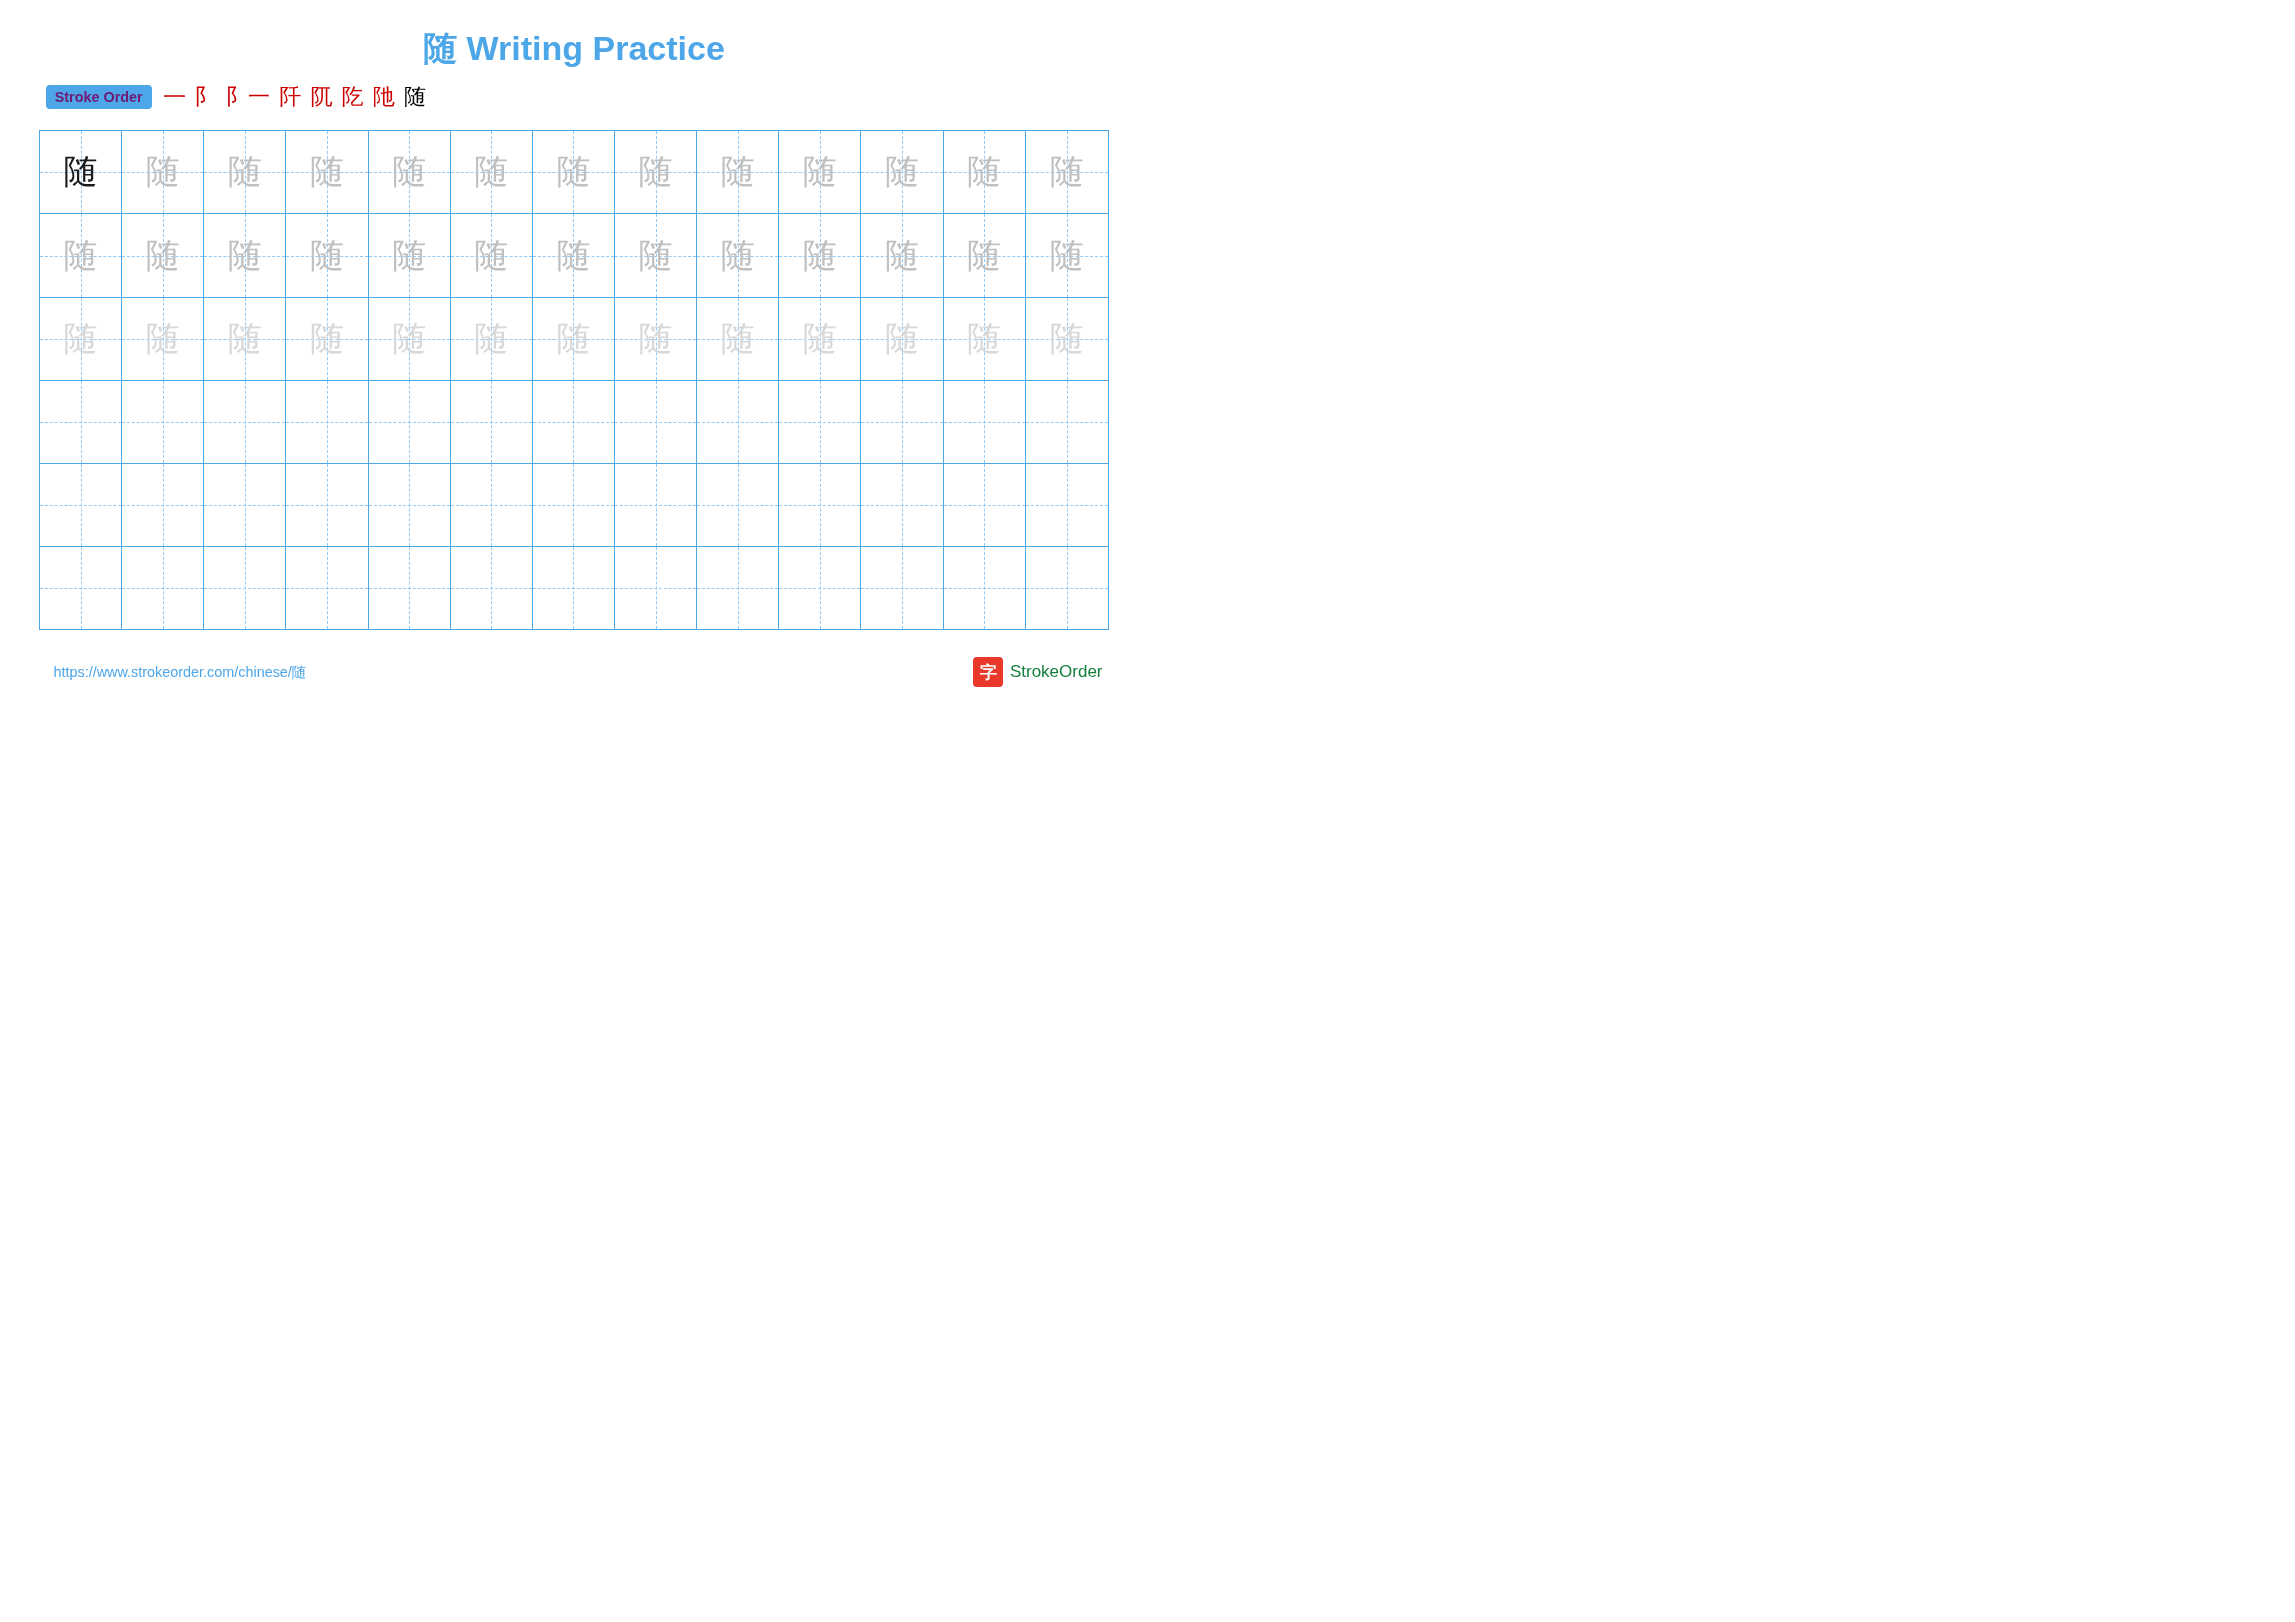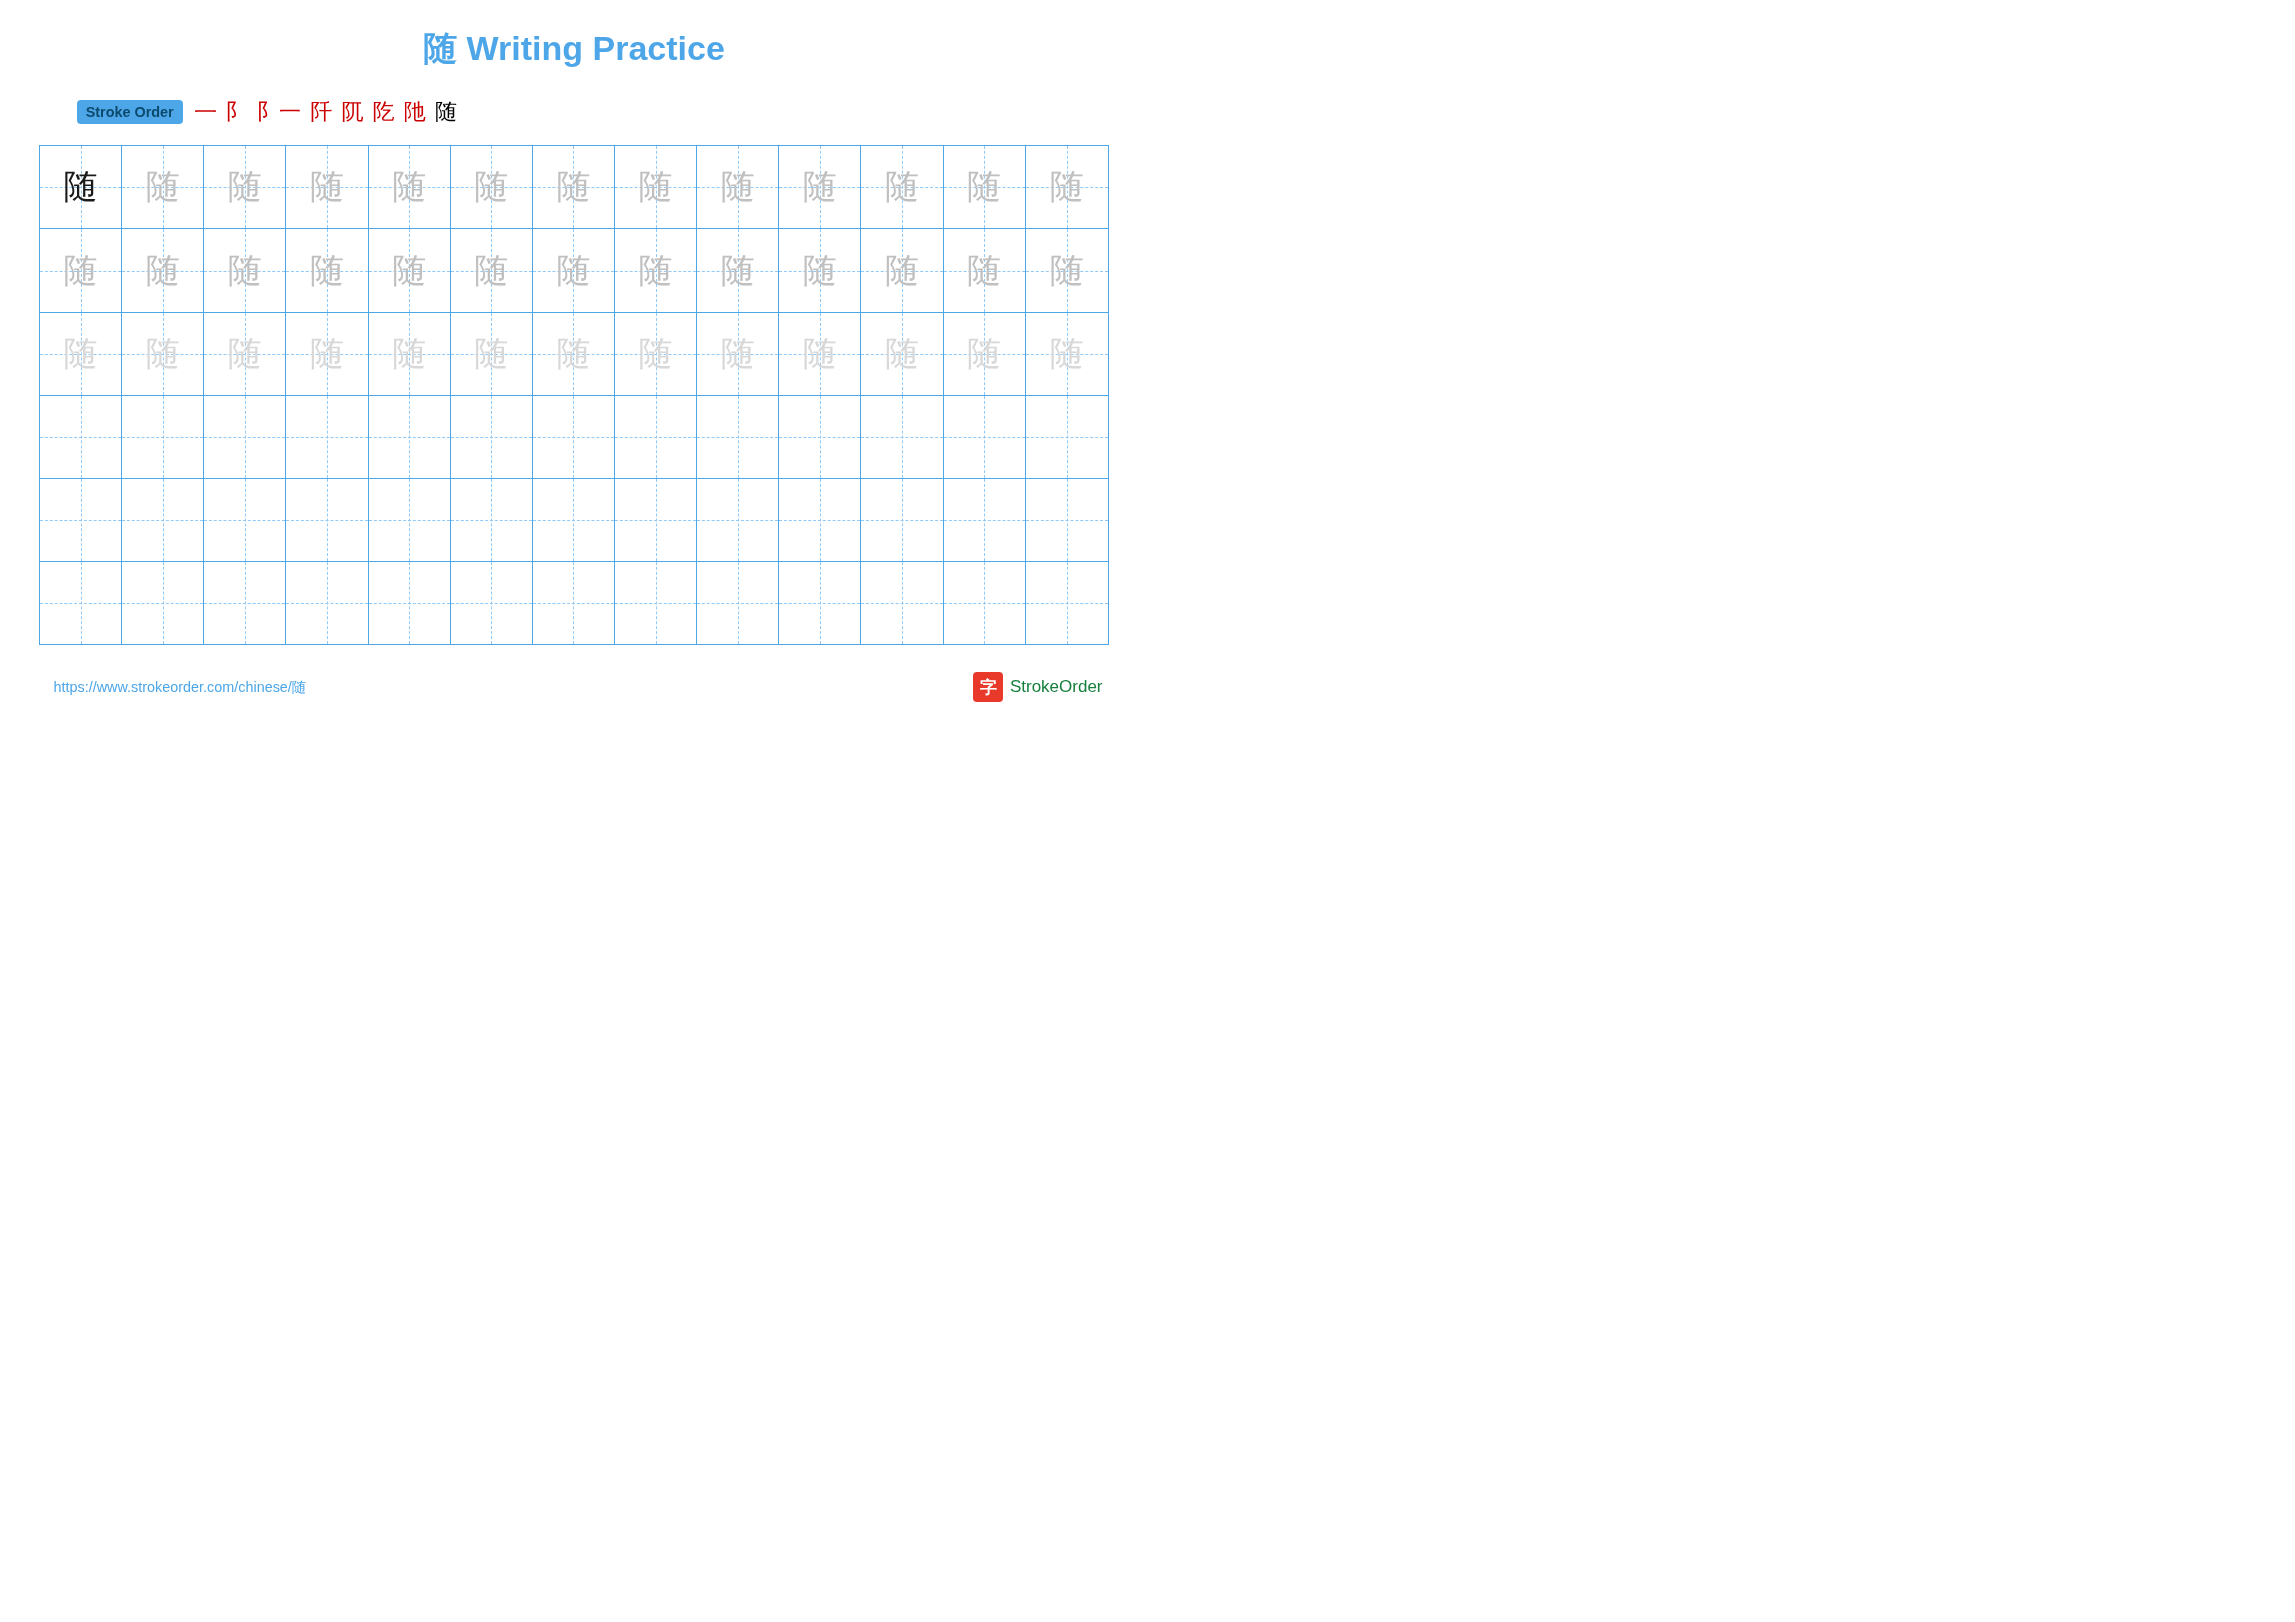--- a/index.html
+++ b/index.html
@@ -8,45 +8,44 @@
       font-family: Arial, sans-serif;
       width: 1148px;
       min-height: 811px;
       position: relative;
       padding: 26px 39px;
     }
 
     
     .title-area {
       text-align: center;
-      margin-bottom: 25px;
+      margin-bottom: 10px;
     }
     .title-text {
       font-size: 34px;
       color: #4DA6E8;
       font-weight: bold;
     }
 
     
     .stroke-order-row {
       display: flex;
       align-items: center;
       gap: 11.8px;
       margin-bottom: 18.3px;
       padding-left: 6.5px;
     }
     .stroke-order-badge {
       background: #4DA6E8;
-      color: #0c4a6e;
+      color: #701a75;
       font-size: 14.4px;
       font-weight: bold;
       padding: 3.9px 9.2px;
       border-radius: 3.9px;
       white-space: nowrap;
-      margin-left: 31px;
     }
     .stroke-steps {
       display: flex;
       align-items: center;
       gap: 9.2px;
     }
     .stroke-step {
       font-size: 22px;
       color: #cc0000;
       font-family: serif;

